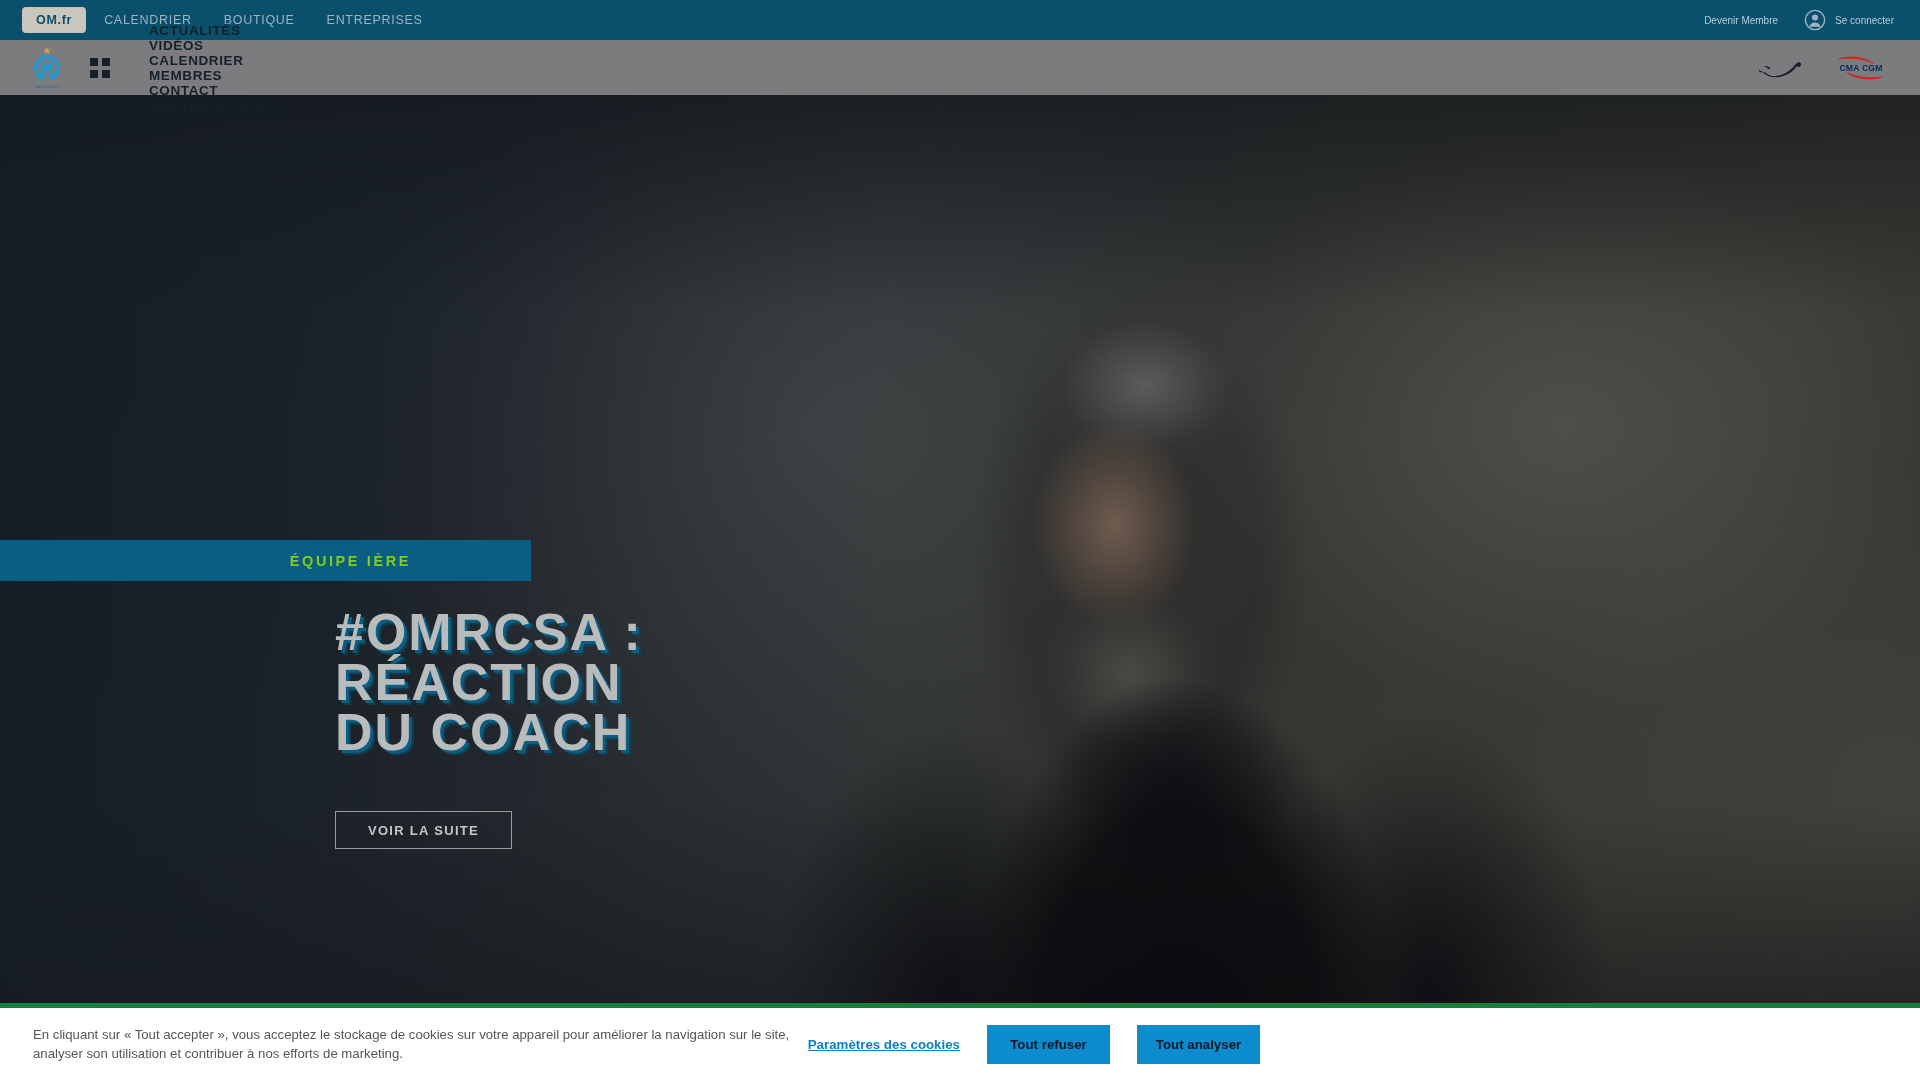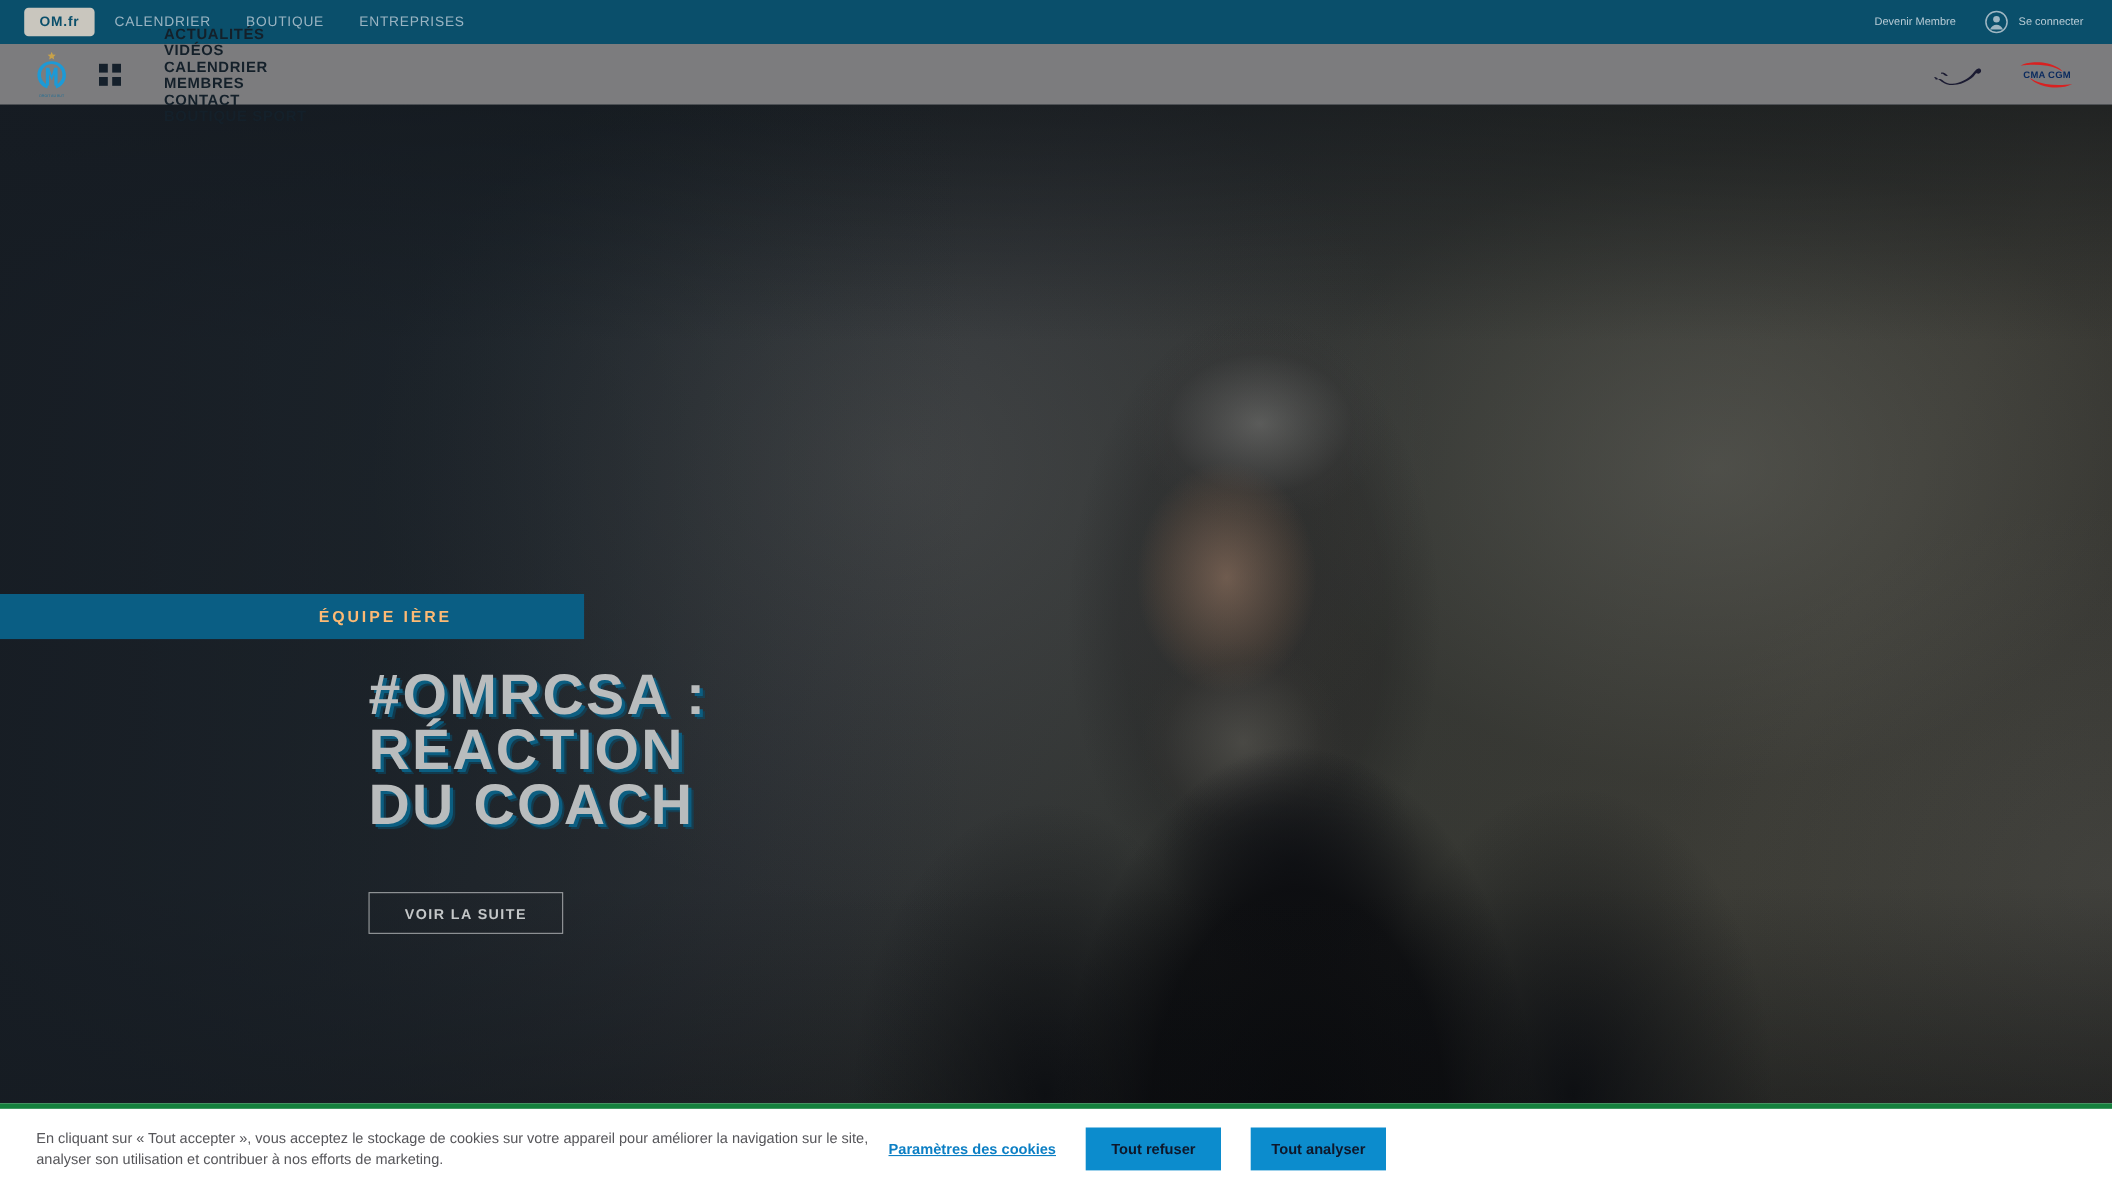--- a/index.html
+++ b/index.html
@@ -185,21 +185,21 @@
     background: #0a5e84;
     display: flex;
     align-items: center;
     justify-content: flex-end;
     padding-right: 120px;
   }
   .hero-badge span {
     font-size: 14.5px;
     font-weight: 700;
     letter-spacing: 2.6px;
-    color: #fdba74;
+    color: #84cc16;
     white-space: nowrap;
   }
 
   
   .hero-title {
     position: absolute;
     left: 335px;
     top: 512px;
     font-size: 52px;
     line-height: 50px;

